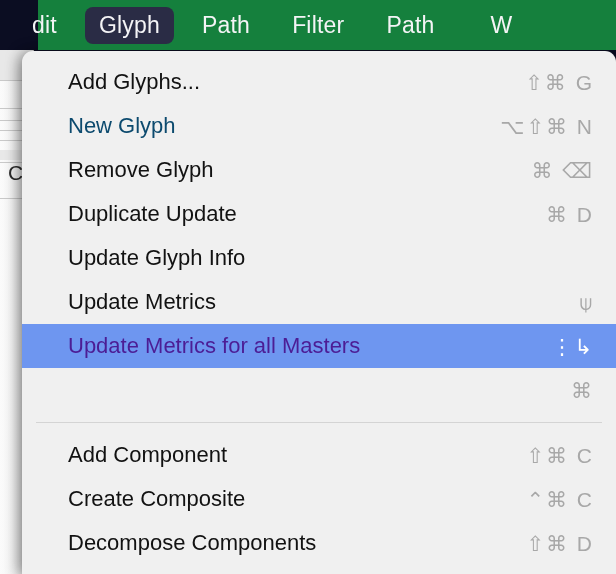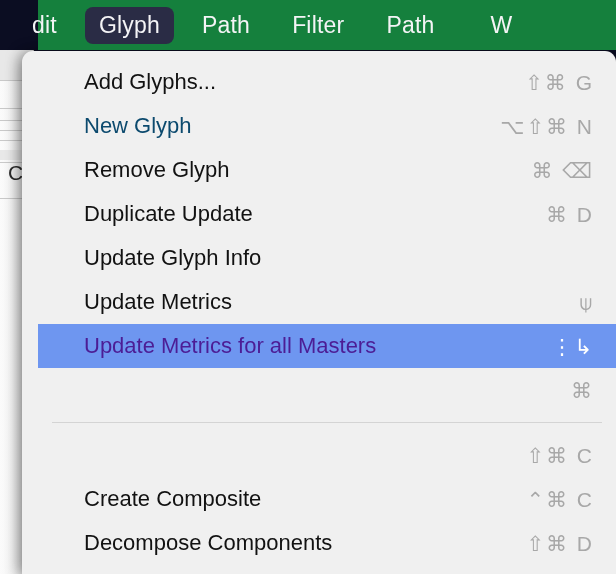--- a/index.html
+++ b/index.html
@@ -94,21 +94,20 @@
     width: 594px;
     height: 523px;
     background: #f0f0f0;
     border-top-left-radius: 11px;
     border-top-right-radius: 11px;
     box-shadow: -3px 0 14px rgba(0,0,0,0.34), 0 6px 16px rgba(0,0,0,0.26);
     z-index: 3;
     overflow: hidden;
     padding-top: 9px;
     box-sizing: border-box;
-    padding-left: 16px;
   }
   .menu-item {
     position: relative;
     height: 44px;
     display: flex;
     align-items: center;
     padding: 0 22px 0 46px;
     box-sizing: border-box;
   }
   .mi-label {
@@ -194,20 +193,21 @@
     </div>
     <div class="menu-item selected">
       <span class="mi-label">Update Metrics for all Masters</span>
       <span class="mi-shortcut">⋮↳</span>
     </div>
     <div class="menu-item">
       <span class="mi-shortcut">⌘</span>
     </div>
     <div class="menu-sep"></div>
     <div class="menu-item">
+      <span class="mi-label">Add Component</span>
       <span class="mi-shortcut">⇧⌘ C</span>
     </div>
     <div class="menu-item">
       <span class="mi-label">Create Composite</span>
       <span class="mi-shortcut">⌃⌘ C</span>
     </div>
     <div class="menu-item">
       <span class="mi-label">Decompose Components</span>
       <span class="mi-shortcut">⇧⌘ D</span>
     </div>

